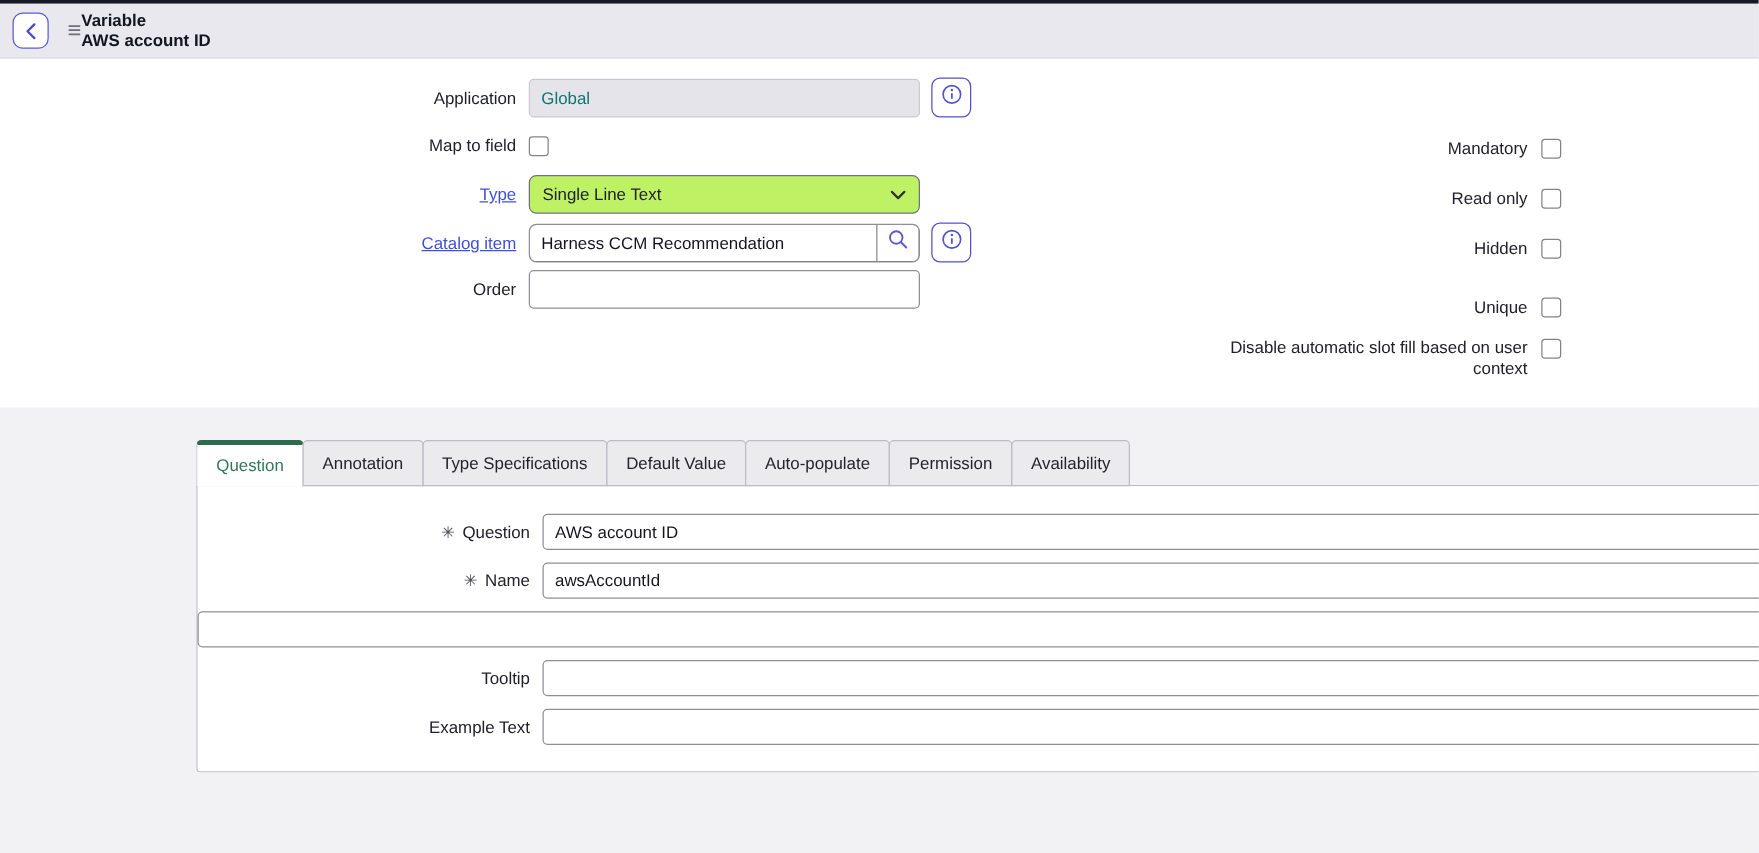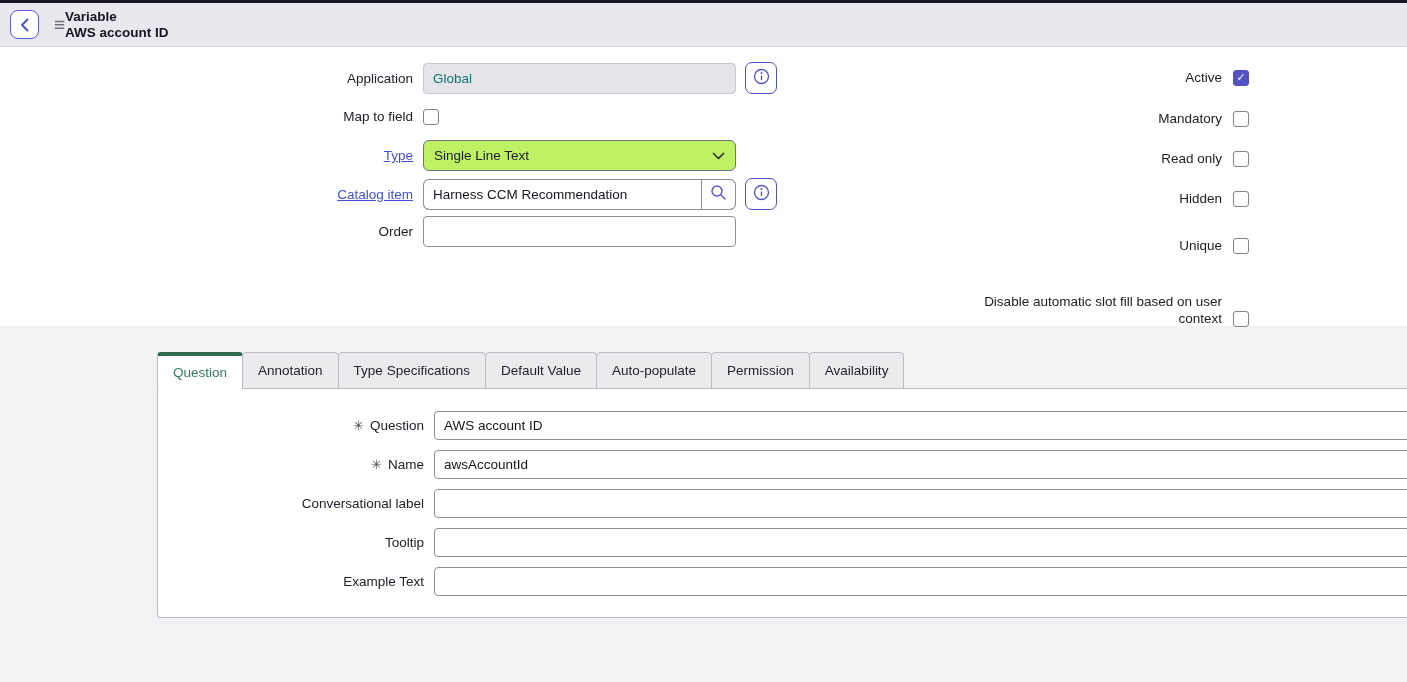--- a/index.html
+++ b/index.html
@@ -45,21 +45,21 @@
   .checkbox { width:16px; height:16px; border:1px solid #83838e; border-radius:3px;
     background:#fff; display:flex; align-items:center; justify-content:center;
     cursor:pointer; flex:0 0 auto; }
   .checkbox .tick { display:none; color:#fff; font-size:11px; line-height:1; }
   .checkbox.checked { background:#5552c2; border-color:#5552c2; }
   .checkbox.checked .tick { display:block; }
 
   .chk-row { position:absolute; right:158px; display:flex; justify-content:flex-end;
     align-items:center; gap:11px; width:460px; }
   .chk-row .clabel { font-size:13.5px; text-align:right; line-height:17px; }
-  .chk-row.twoline { align-items:flex-end;margin-top:24px; }
+  .chk-row.twoline { align-items:flex-start; }
   .chk-row.twoline .clabel { max-width:250px; }
   .chk-row.twoline .checkbox { margin-top:2px; }
 
   
   .lower { background:#f2f2f5; padding-top:26px; height:356px; }
   .tabs { display:flex; margin-left:157px; position:relative; z-index:2; }
   .tab { height:37px; display:flex; align-items:center; padding:0 15px;
     background:#ebebee; border:1px solid #bcbcc4; border-radius:4px 4px 0 0;
     font-size:13.5px; color:#23232b; cursor:pointer; margin-bottom:-1px; }
   .tab + .tab { margin-left:-1px; }
@@ -153,26 +153,20 @@
           </svg>
       </span>
     </div>
   </div>
 
   <div class="frow" style="top:169px;">
     <div class="flabel">Order</div>
     <input class="tinput" value="" style="">
   </div>
 
-  <div class="chk-row" style="top:22px;">
-    <span class="clabel">Active</span>
-    <div class="checkbox checked">
-        <span class="tick">✓</span>
-      </div>
-  </div>
   <div class="chk-row" style="top:63px;">
     <span class="clabel">Mandatory</span>
     <div class="checkbox"></div>
   </div>
   <div class="chk-row" style="top:103px;align-items:flex-end;">
     <span class="clabel">Read only</span>
     <div class="checkbox"></div>
   </div>
   <div class="chk-row" style="top:143px;">
     <span class="clabel">Hidden</span>
@@ -208,23 +202,20 @@
       <input class="cinput" value="AWS account ID" style="">
     </div>
     <div class="crow">
       <div class="clabel-area">
         <span class="req">✳</span>
         <span>Name</span>
       </div>
       <input class="cinput" value="awsAccountId" style="">
     </div>
     <div class="crow">
-      <div class="clabel-area">
-        <span>Conversational label</span>
-      </div>
       <input class="cinput" value="" style="">
     </div>
     <div class="crow">
       <div class="clabel-area">
         <span>Tooltip</span>
       </div>
       <input class="cinput" value="" style="">
     </div>
     <div class="crow">
       <div class="clabel-area">

